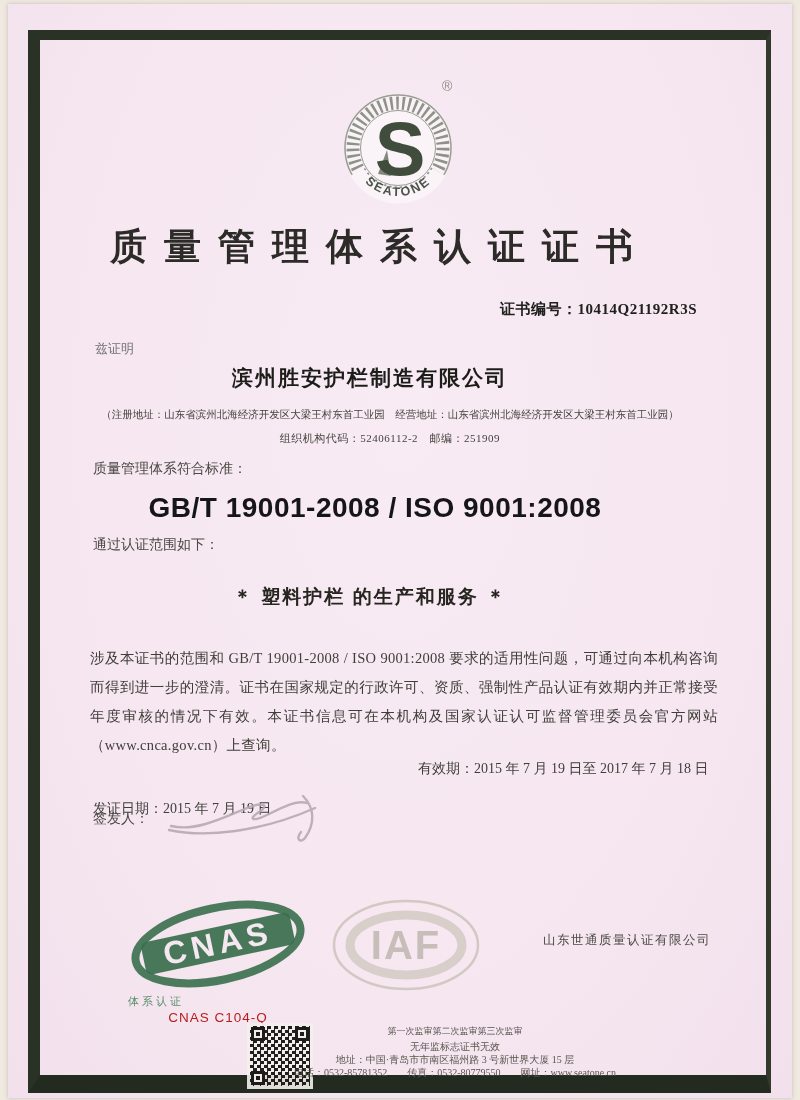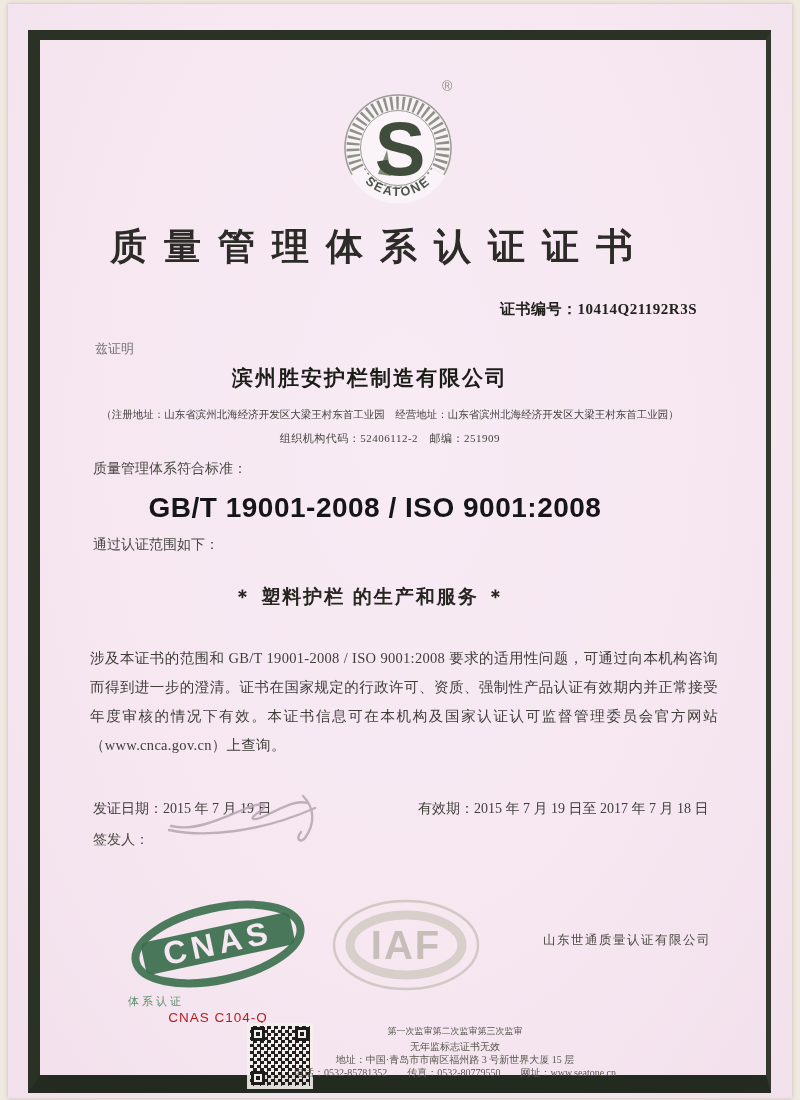--- a/index.html
+++ b/index.html
@@ -22,22 +22,22 @@
   .orgcode{left:60px;top:431px;width:660px;text-align:center;font-size:11px;color:#44433d;letter-spacing:.5px;}
   .stdintro{left:93px;top:460px;font-size:14px;color:#4a4943;}
   .standard{left:60px;top:492px;width:630px;text-align:center;font-size:28px;font-weight:bold;color:#15151a;
             font-family:"Liberation Sans","DejaVu Sans",sans-serif;letter-spacing:.5px;}
   .scopeintro{left:93px;top:536px;font-size:14px;color:#4a4943;}
   .scope{left:60px;top:584px;width:620px;text-align:center;font-size:19px;font-weight:bold;color:#26251f;
          font-family:"Liberation Sans","DejaVu Sans",sans-serif;letter-spacing:2px;}
   .clarify{left:90px;top:644px;width:628px;font-size:14.5px;line-height:29px;color:#3f3e39;
            text-align:justify;letter-spacing:.3px;}
   .issue{left:93px;top:800px;font-size:14px;color:#3f3e39;}
-  .valid{left:418px;top:760px;font-size:14px;color:#3f3e39;margin-top:40px;}
-  .signer{left:93px;top:810px;font-size:14px;color:#4a4943;margin-top:21px;}
+  .valid{left:418px;top:760px;font-size:14px;color:#3f3e39;}
+  .signer{left:93px;top:810px;font-size:14px;color:#4a4943;}
   .sig{left:165px;top:786px;}
   .cnas-caption{left:128px;top:994px;width:180px;font-size:11px;color:#5d8d6e;letter-spacing:3px;}
   .cnas-code{left:118px;top:1010px;width:200px;text-align:center;font-size:13.5px;color:#b91c1c;
              font-family:"Liberation Sans","DejaVu Sans",sans-serif;letter-spacing:1px;}
   .issuer{left:543px;top:932px;font-size:12.5px;color:#4b4a42;letter-spacing:1.5px;}
   .footer{left:280px;top:1025px;width:350px;text-align:center;color:#57564d;}
   .audit-row{display:flex;justify-content:center;font-size:9px;margin-bottom:2px;}
   .f-line{font-size:10px;line-height:13px;white-space:nowrap;}
   .qr{left:250px;top:1026px;width:60px;height:60px;
       background:repeating-conic-gradient(#20201e 0% 25%, rgba(244,238,235,.9) 0% 50%);

